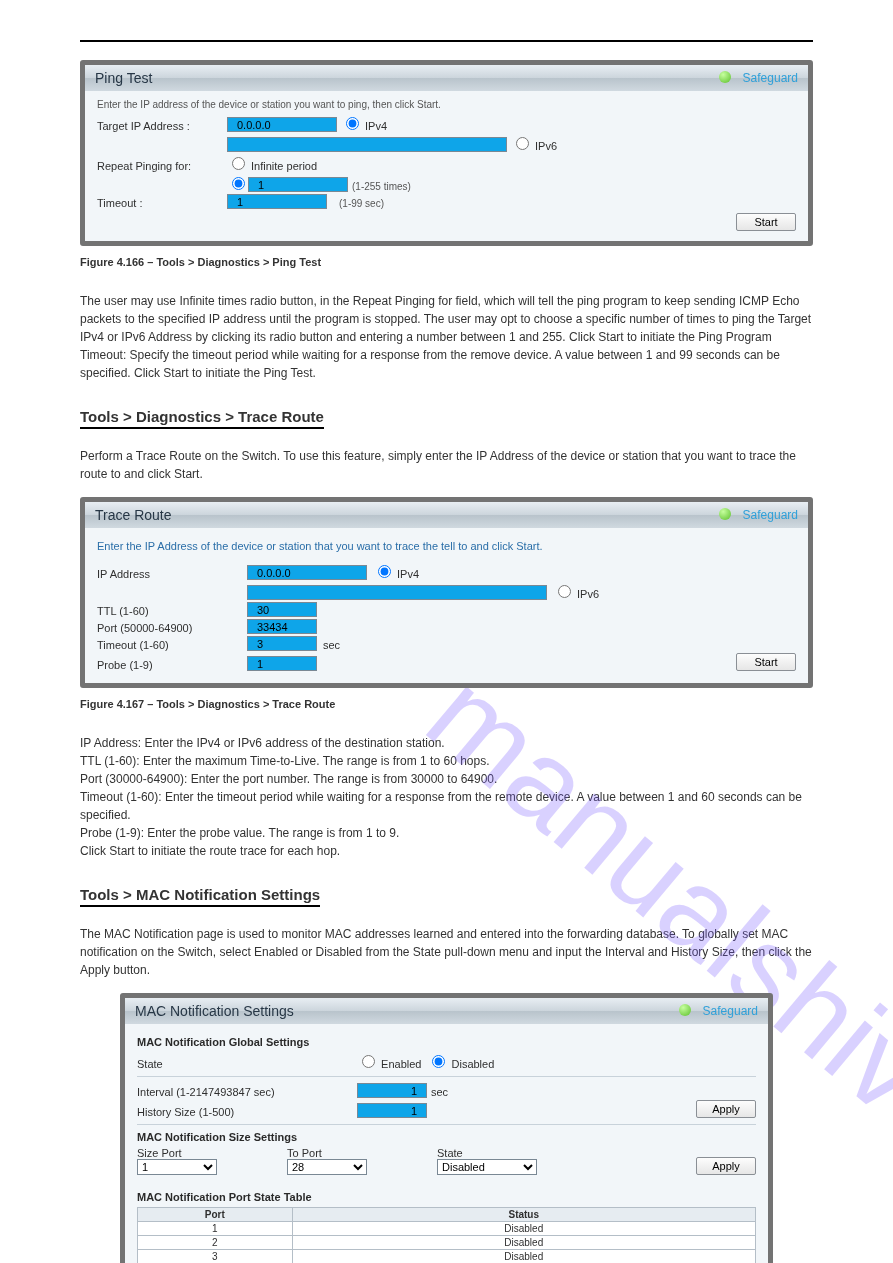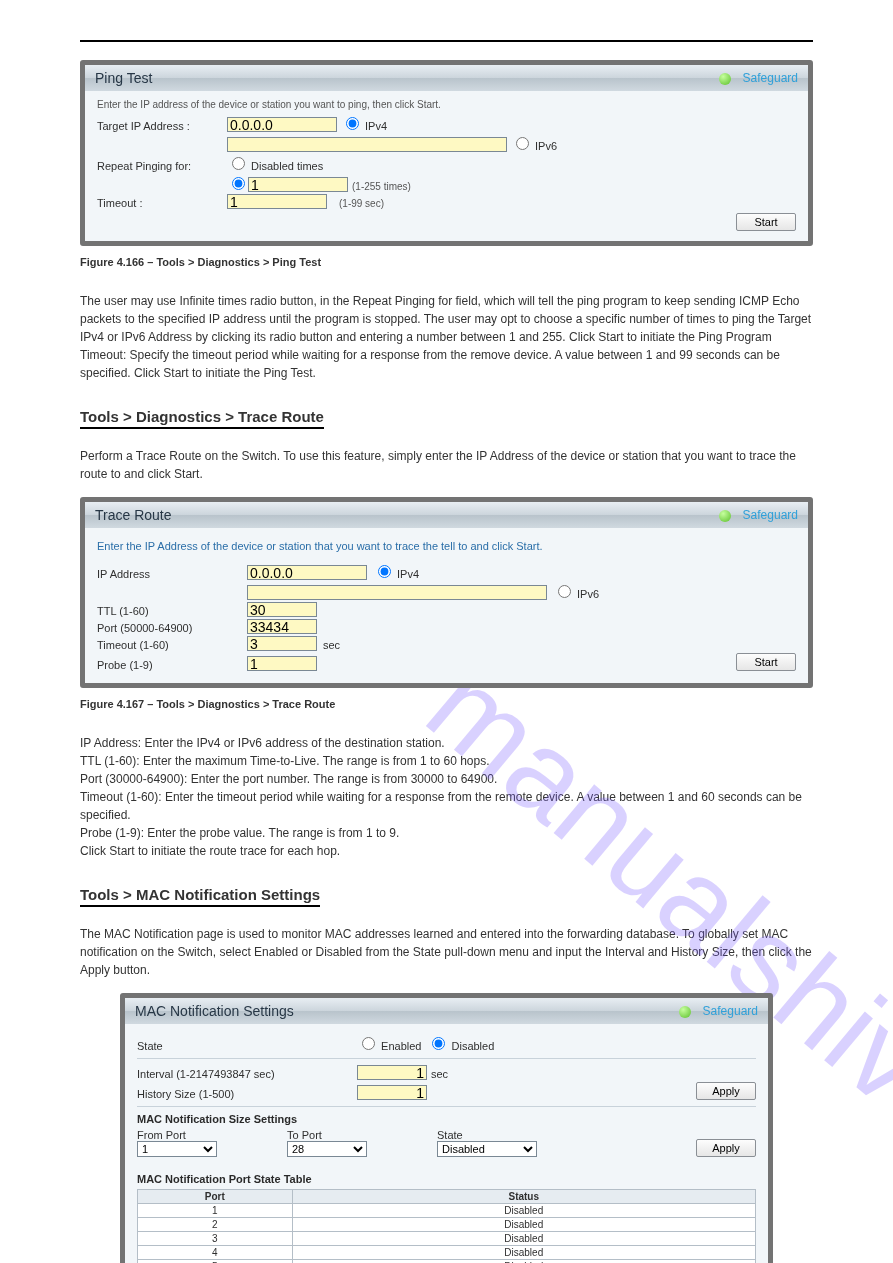--- a/index.html
+++ b/index.html
@@ -3,26 +3,26 @@
 <meta charset="utf-8">
 <style>
 html,body{margin:0;padding:0;background:#fff;font-family:Arial,Helvetica,sans-serif;font-size:11px;color:#333}
 .page{width:893px;margin:0 auto;position:relative;padding:30px 40px 60px 40px;box-sizing:border-box}
 .hr{height:2px;background:#000;margin:10px 40px 18px 40px}
 .watermark{position:absolute;left:50%;top:50%;width:1px;height:1px;pointer-events:none;z-index:0}
 .wm-text{font-size:120px;font-weight:300;color:#7b5cff;opacity:0.28;transform:translate(-60%,-40%) rotate(40deg);font-family:Arial,Helvetica,sans-serif;white-space:nowrap}
 .panel{border:5px solid #737373;border-radius:3px;overflow:hidden;box-shadow:0 0 0 1px #dfe6ec inset;position:relative;z-index:1;background:#f2f6f9}
 .panel-hd{background:linear-gradient(#e8eef3,#cdd6dd 48%,#b9c4cc 52%,#d0d9e0);padding:5px 10px;font-size:14px;color:#273746;display:flex;align-items:center;justify-content:space-between}
 .panel-hd .title{font-weight:400}
-.safeguard{color:#2fa0d9;font-size:12px;display:flex;align-items:flex-end;gap:12px}
+.safeguard{color:#2fa0d9;font-size:12px;display:flex;align-items:flex-start;gap:12px}
 .sg-dot{width:12px;height:12px;border-radius:50%;background:radial-gradient(circle at 35% 30%,#c6ff9e,#5bbf2a);display:inline-block}
 .panel-body{padding:8px 12px 10px 12px;background:#f2f6f9;font-size:11px;color:#2f2f2f}
 .row{display:flex;align-items:flex-end;margin:2px 0}
 .row .lbl{width:130px}
-.inp{border:1px solid #7a8894;background:#fef9c3;height:15px;padding:0 2px;font-size:14px;box-sizing:border-box}
+.inp{border:1px solid #7a8894;background:#0ea5e9;height:15px;padding:0 9px;font-size:11px;box-sizing:border-box}
 .btn{background:linear-gradient(#fdfdfd,#e6e6e6);border:1px solid #8a8f95;border-radius:2px;min-width:60px;height:18px;font-size:11px;padding:0 4px}
 .right{display:flex;justify-content:flex-end;margin-top:4px}
 .divider{height:1px;background:#c8d2da;margin:6px 0}
 .section-head{font-weight:bold;font-size:11px;color:#2a2a2a;margin:4px 0 4px 0}
 .desc{margin:24px 0 22px 0;font-size:12px;line-height:1.5;padding:0 40px}
 .heading{font-size:15px;font-weight:bold;border-bottom:2px solid #000;display:inline-block;margin:4px 0 12px 40px;padding-bottom:2px}
 .caption{font-size:11px;font-weight:bold;margin:10px 0 8px 40px}
 .figblock{margin:0 40px}
 .tbl{border-collapse:collapse;width:100%;font-size:10px}
 .tbl th,.tbl td{border:1px solid #b4bec7;padding:1px 4px;text-align:center;background:#fff}
@@ -57,21 +57,21 @@
           <input class="inp" style="width: 110px;" value="0.0.0.0">
           <label style="margin-left:4px"><input type="radio" checked="" style=""> <span>IPv4</span></label>
         </div>
         <div class="row">
           <span class="lbl"></span>
           <input class="inp" style="width: 280px;">
           <label style="margin-left:4px"><input type="radio" style=""> <span>IPv6</span></label>
         </div>
         <div class="row">
           <span class="lbl">Repeat Pinging for:</span>
-          <label><input type="radio" style=""> <span>Disabled times</span></label>
+          <label><input type="radio" style=""> <span>Infinite period</span></label>
         </div>
         <div class="row">
           <span class="lbl"></span>
           <label><input type="radio" checked="" style=""></label>
           <input class="inp" style="width: 100px;" value="1">
           <span class="small" style="margin-left:4px">(1-255 times)</span>
         </div>
         <div class="row">
           <span class="lbl">Timeout :</span>
           <input class="inp" style="width: 100px;" value="1">
@@ -150,20 +150,21 @@
   <div class="figblock" style="margin:0 80px">
     <div class="panel">
       <div class="panel-hd">
         <span class="title">MAC Notification Settings</span>
         <span class="safeguard">
           <span class="sg-dot"></span>
           <span>Safeguard</span>
         </span>
       </div>
       <div class="panel-body">
+        <div class="section-head">MAC Notification Global Settings</div>
         <div class="row">
           <span class="lbl" style="width:220px">State</span>
           <label><input type="radio" style=""> <span>Enabled</span></label>
           <label style="margin-left:6px"><input type="radio" checked="" style=""> <span>Disabled</span></label>
         </div>
         <div class="divider"></div>
         <div class="row">
           <span class="lbl" style="width:220px">Interval (1-2147493847 sec)</span>
           <input class="inp" style="width: 70px; text-align: right;" value="1">
           <span style="margin-left:4px">sec</span>
@@ -171,21 +172,21 @@
         <div class="row">
           <span class="lbl" style="width:220px">History Size (1-500)</span>
           <input class="inp" style="width: 70px; text-align: right;" value="1">
           <span style="flex:1"></span>
           <button class="btn">Apply</button>
         </div>
         <div class="divider"></div>
         <div class="section-head">MAC Notification Size Settings</div>
         <div class="row" style="gap:0">
           <div style="width:150px">
-            <div>From Port</div>
+            <div>Size Port</div>
             <select class="sel" style="width:80px"><option>1</option></select>
           </div>
           <div style="width:150px">
             <div>To Port</div>
             <select class="sel" style="width:80px"><option>28</option></select>
           </div>
           <div style="width:150px">
             <div>State</div>
             <select class="sel" style="width:100px"><option>Disabled</option></select>
           </div>

